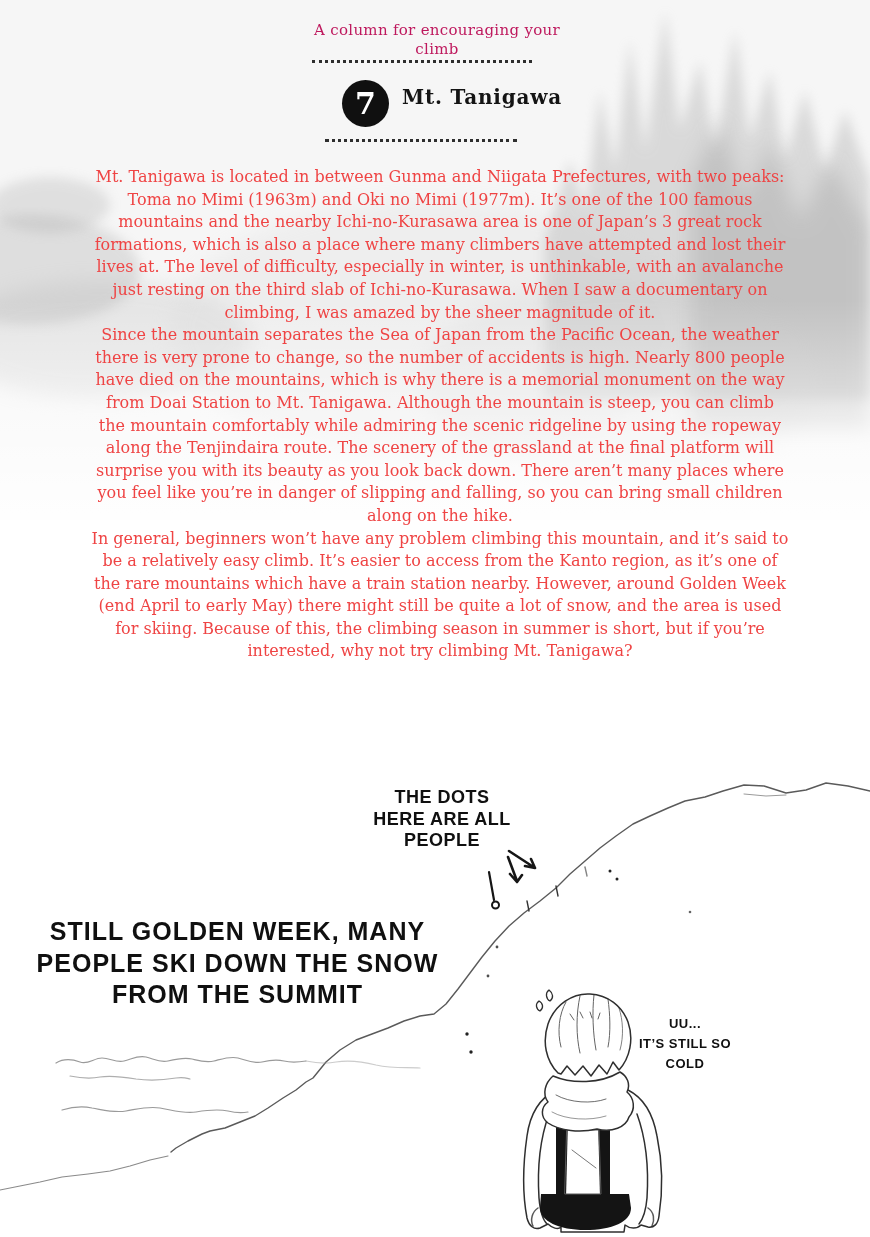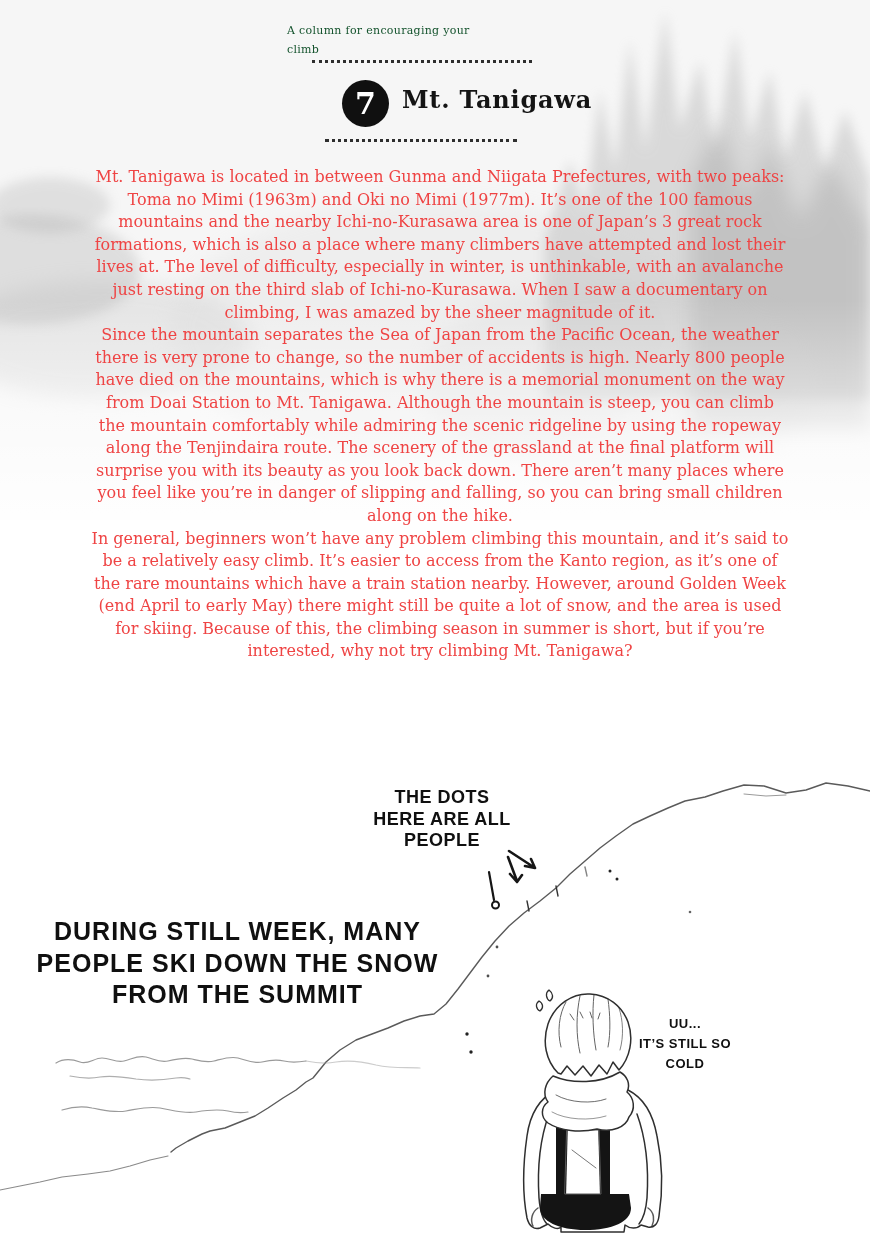--- a/index.html
+++ b/index.html
@@ -4,34 +4,34 @@
 <style>
   html,body{margin:0;padding:0;background:#ffffff;}
   .page{
     position:relative;width:870px;height:1237px;overflow:hidden;
     background:#ffffff;color:#1b1b1b;
     font-family:"DejaVu Serif", serif;
   }
   svg.layer{position:absolute;left:0;top:0;pointer-events:none;}
   .tagline{
     position:absolute;top:21px;left:287px;width:300px;
-    font-size:11px;line-height:19px;color:#14532d;
+    text-align:center;font-size:15px;line-height:19px;color:#be185d;
     white-space:pre-line;letter-spacing:.3px;
   }
   .dots{position:absolute;height:0;border-top:3px dotted #2e2e2e;}
   .dots-top{top:60px;left:312px;width:220px;}
   .dots-bottom{top:139px;left:325px;width:192px;}
   .badge{
     position:absolute;top:80px;left:342px;width:47px;height:47px;border-radius:50%;
     background:#101010;color:#ffffff;text-align:center;
     font-size:30px;line-height:47px;font-weight:bold;
   }
   .title{
     position:absolute;top:85px;left:402px;margin:0;
-    font-size:24px;font-weight:bold;letter-spacing:.8px;color:#141414;text-align:center;
+    font-size:20px;font-weight:bold;letter-spacing:.8px;color:#141414;text-align:center;
   }
   .body-text{
     position:absolute;top:166px;left:35px;width:810px;
     text-align:center;font-size:16px;line-height:22.6px;color:#ef4444;
   }
   .body-text p{margin:0;white-space:pre-line;}
   .cap{
     position:absolute;font-family:"Liberation Sans", sans-serif;font-weight:bold;
     color:#101010;text-align:center;white-space:pre-line;
   }
@@ -170,20 +170,20 @@
       <g fill="#ffffff" stroke-width="1.3">
         <path d="M549,990 c4,3 5,8 1,11 c-4,-2 -5,-8 -1,-11 z"></path>
         <path d="M539,1001 c4,2 5,7 1,10 c-4,-2 -5,-7 -1,-10 z"></path>
       </g>
     </g>
   </svg>
 
   <div class="cap cap-dots">THE DOTS
 HERE ARE ALL
 PEOPLE</div>
-  <div class="cap cap-gw">DURING STILL WEEK, MANY
+  <div class="cap cap-gw">STILL GOLDEN WEEK, MANY
 PEOPLE SKI DOWN THE SNOW
 FROM THE SUMMIT</div>
   <div class="cap cap-cold">UU...
 IT’S STILL SO
 COLD</div>
 
 </div>
 
 </body></html>

